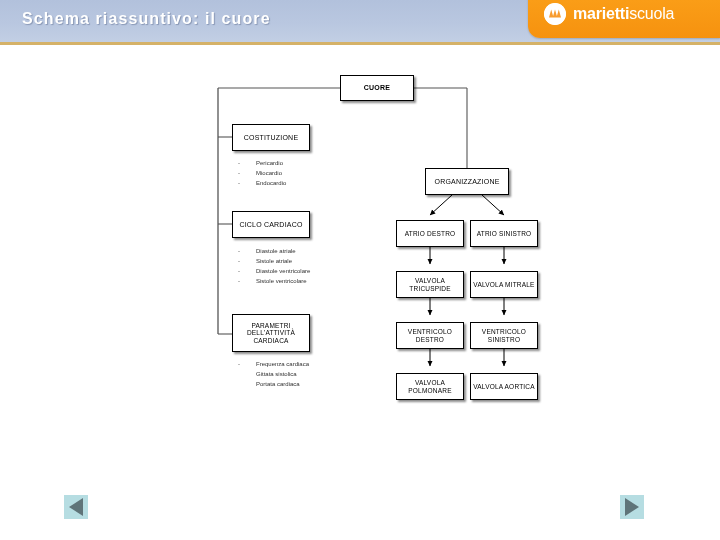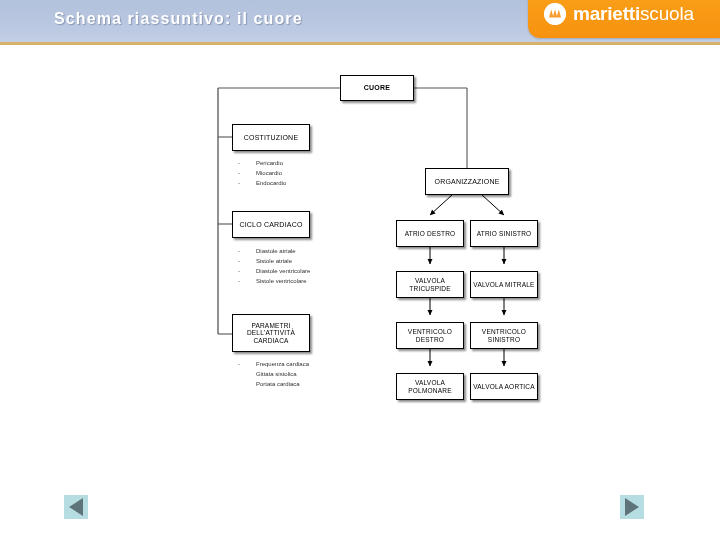--- a/index.html
+++ b/index.html
@@ -29,21 +29,20 @@
     position: absolute;
     left: 22px;
     top: 10px;
     color: #ffffff;
     font-size: 16px;
     font-weight: bold;
     letter-spacing: 1.1px;
     font-family: "Liberation Sans", sans-serif;
     text-shadow: 1px 1px 1px rgba(120,135,165,0.75);
     white-space: nowrap;
-    margin-left: 32px;
   }
 
   
   #logo-badge {
     position: absolute;
     right: 0;
     top: -10px;
     width: 192px;
     height: 48px;
     background: #f7941d;
@@ -61,21 +60,21 @@
     border-radius: 50%;
     background: #ffffff;
     margin-right: 7px;
     flex: 0 0 auto;
     position: relative;
     overflow: hidden;
   }
   #logo-mark svg { display:block; }
   #logo-text {
     color: #ffffff;
-    font-size: 19px;
+    font-size: 16px;
     white-space: nowrap;
     letter-spacing: -0.2px;
   }
   #logo-text .b { font-weight: bold; }
   #logo-text .l { font-weight: normal; }
 
   
   #diagram {
     position: absolute;
     left: 0;

